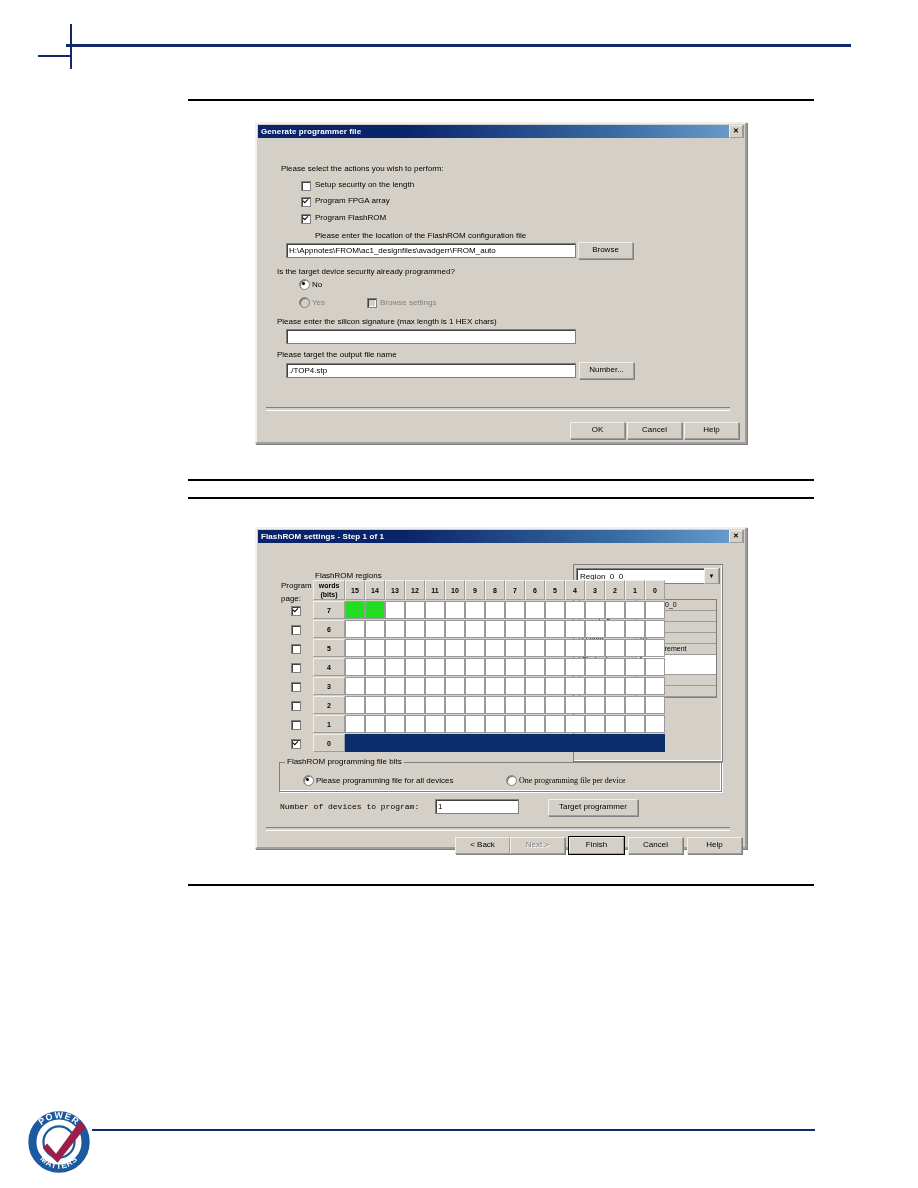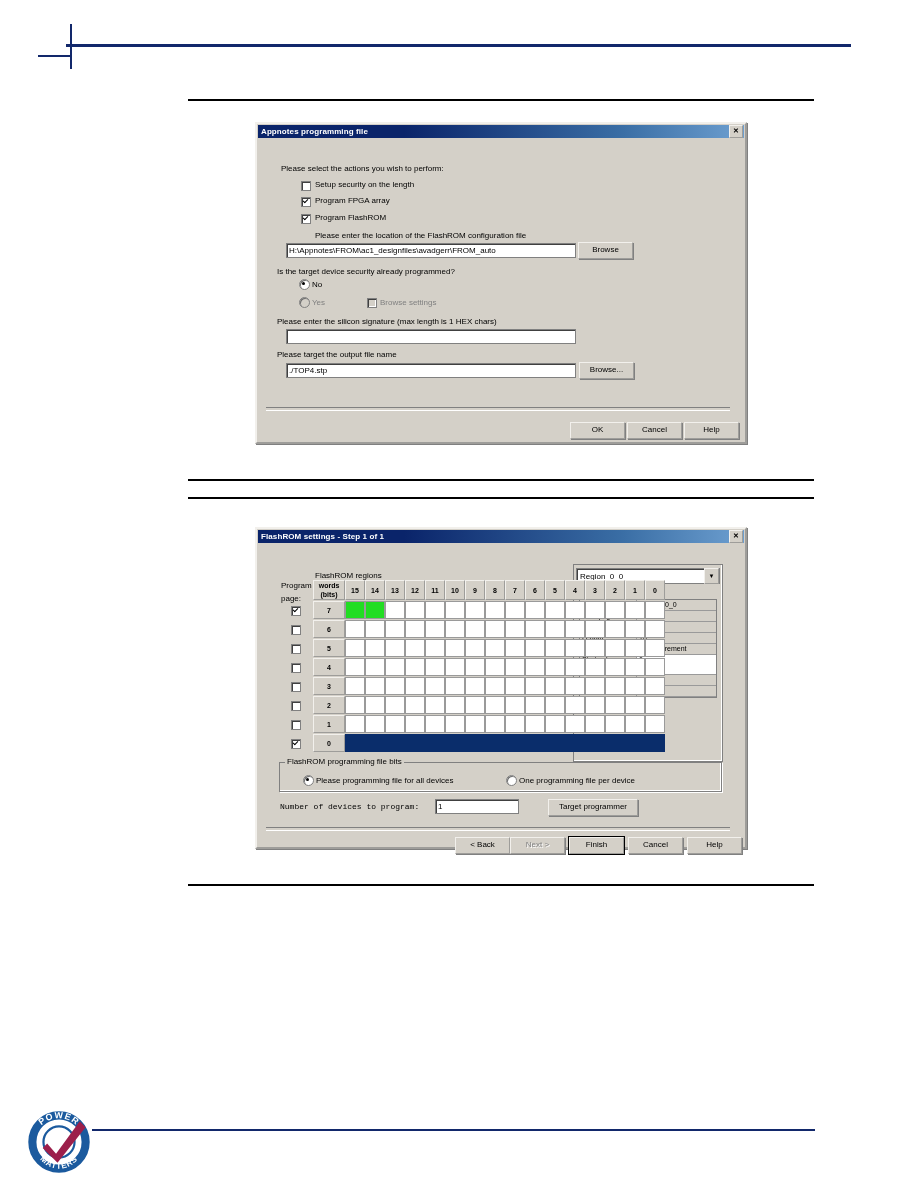--- a/index.html
+++ b/index.html
@@ -141,21 +141,21 @@
   </text>
   <text font-family="Liberation Sans, sans-serif" font-size="11" font-weight="bold" fill="#ffffff" letter-spacing="1">
     <textPath href="#arcBot" startOffset="50%" text-anchor="middle">MATTERS</textPath>
   </text>
   <path d="M 34,52 L 46,66 L 78,22 L 86,30 L 48,78 L 28,58 Z" fill="#9c1f4b"></path>
 </svg>
 
 <div class="dlg" id="dlg1" style="left:255px;top:122px;width:488px;height:318px;">
 
   <div class="titlebar">
-    <div class="title-text">Appnotes programming file</div>
+    <div class="title-text">Generate programmer file</div>
     <div class="btn-close">✕</div>
   </div>
 
   <div class="dlg-body">
 
     <div class="txt" style="left:24px;top:25px;">Please select the actions you wish to perform:</div>
 
     <div class="cb" style="left:44px;top:42px;"></div>
     <div class="txt" style="left:58px;top:41px;">Setup security on the length</div>
 
@@ -179,21 +179,21 @@
     <div class="txt txt-dim" style="left:55px;top:159px;">Yes</div>
 
     <div class="cb" style="left:110px;top:159px;background:#d4d0c8;"></div>
     <div class="txt txt-dim" style="left:123px;top:159px;">Browse settings</div>
 
     <div class="txt" style="left:20px;top:178px;">Please enter the silicon signature (max length is 1 HEX chars)</div>
     <div class="tbox" style="left:29px;top:190px;width:284px;height:13px;"></div>
 
     <div class="txt" style="left:20px;top:211px;">Please target the output file name</div>
     <div class="tbox" style="left:29px;top:224px;width:284px;height:13px;">./TOP4.stp</div>
-    <div class="btn" style="left:322px;top:223px;width:53px;height:15px;">Browse...</div>
+    <div class="btn" style="left:322px;top:223px;width:53px;height:15px;">Number...</div>
 
     <div class="sep" style="left:9px;top:268px;width:464px;"></div>
 
     <div class="btn" style="left:313px;top:283px;width:53px;height:15px;">OK</div>
     <div class="btn" style="left:370px;top:283px;width:53px;height:15px;">Cancel</div>
     <div class="btn" style="left:427px;top:283px;width:53px;height:15px;">Help</div>
   </div>
 </div>
 
 <div class="dlg" id="dlg2" style="left:255px;top:527px;width:488px;height:318px;">
@@ -442,21 +442,21 @@
         </div>
       </div>
 
     <div class="groupbox" style="left:22px;top:218px;width:441px;height:28px;"></div>
     <div class="group-label" style="left:28px;top:213px;">FlashROM programming file bits</div>
 
     <div class="rb checked" style="left:46px;top:231px;"></div>
     <div class="txt" style="left:59px;top:232px;">Please programming file for all devices</div>
 
     <div class="rb" style="left:249px;top:231px;"></div>
-    <div class="txt" style="left:262px;top:232px;">One programming file per device</div>
+    <div class="txt" style="left:262px;top:232px;font-family:Liberation Serif, serif;">One programming file per device</div>
 
     <div class="txt" style="left:23px;top:258px;font-family:Liberation Mono, monospace;">Number of devices to program:</div>
     <div class="tbox" style="left:178px;top:255px;width:78px;height:13px;">1</div>
     <div class="btn" style="left:291px;top:255px;width:88px;height:15px;">Target programmer</div>
 
     <div class="sep" style="left:9px;top:283px;width:464px;"></div>
 
     <div class="btn" style="left:198px;top:293px;width:53px;height:15px;">&lt; Back</div>
     <div class="btn dis" style="left:253px;top:293px;width:53px;height:15px;">Next &gt;</div>
     <div class="btn def" style="left:312px;top:293px;width:53px;height:15px;">Finish</div>

